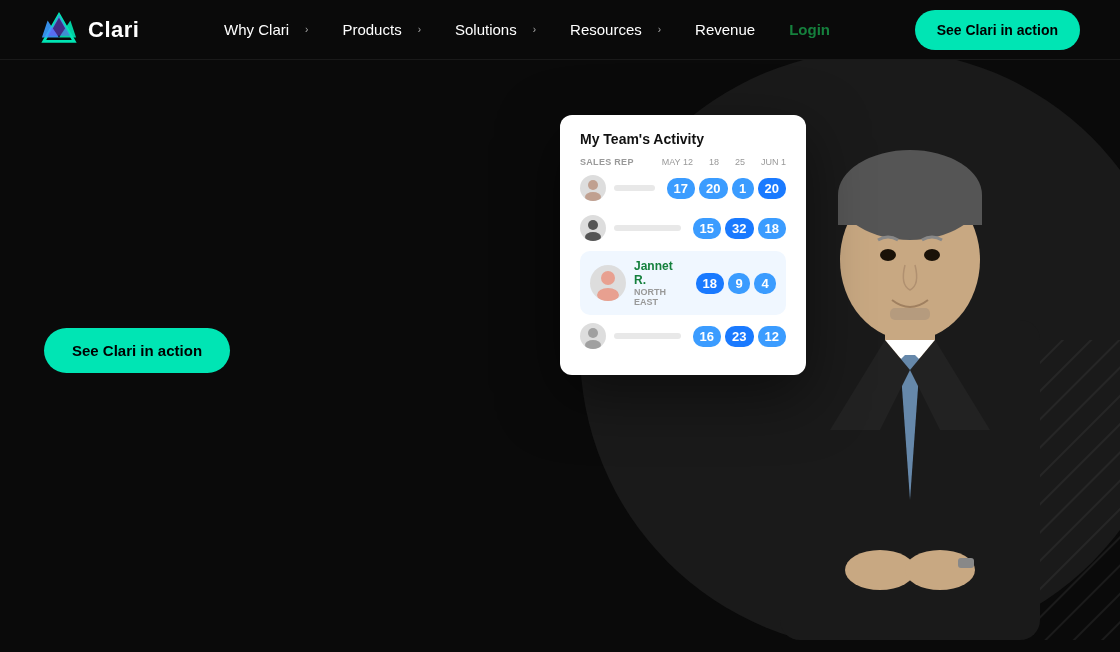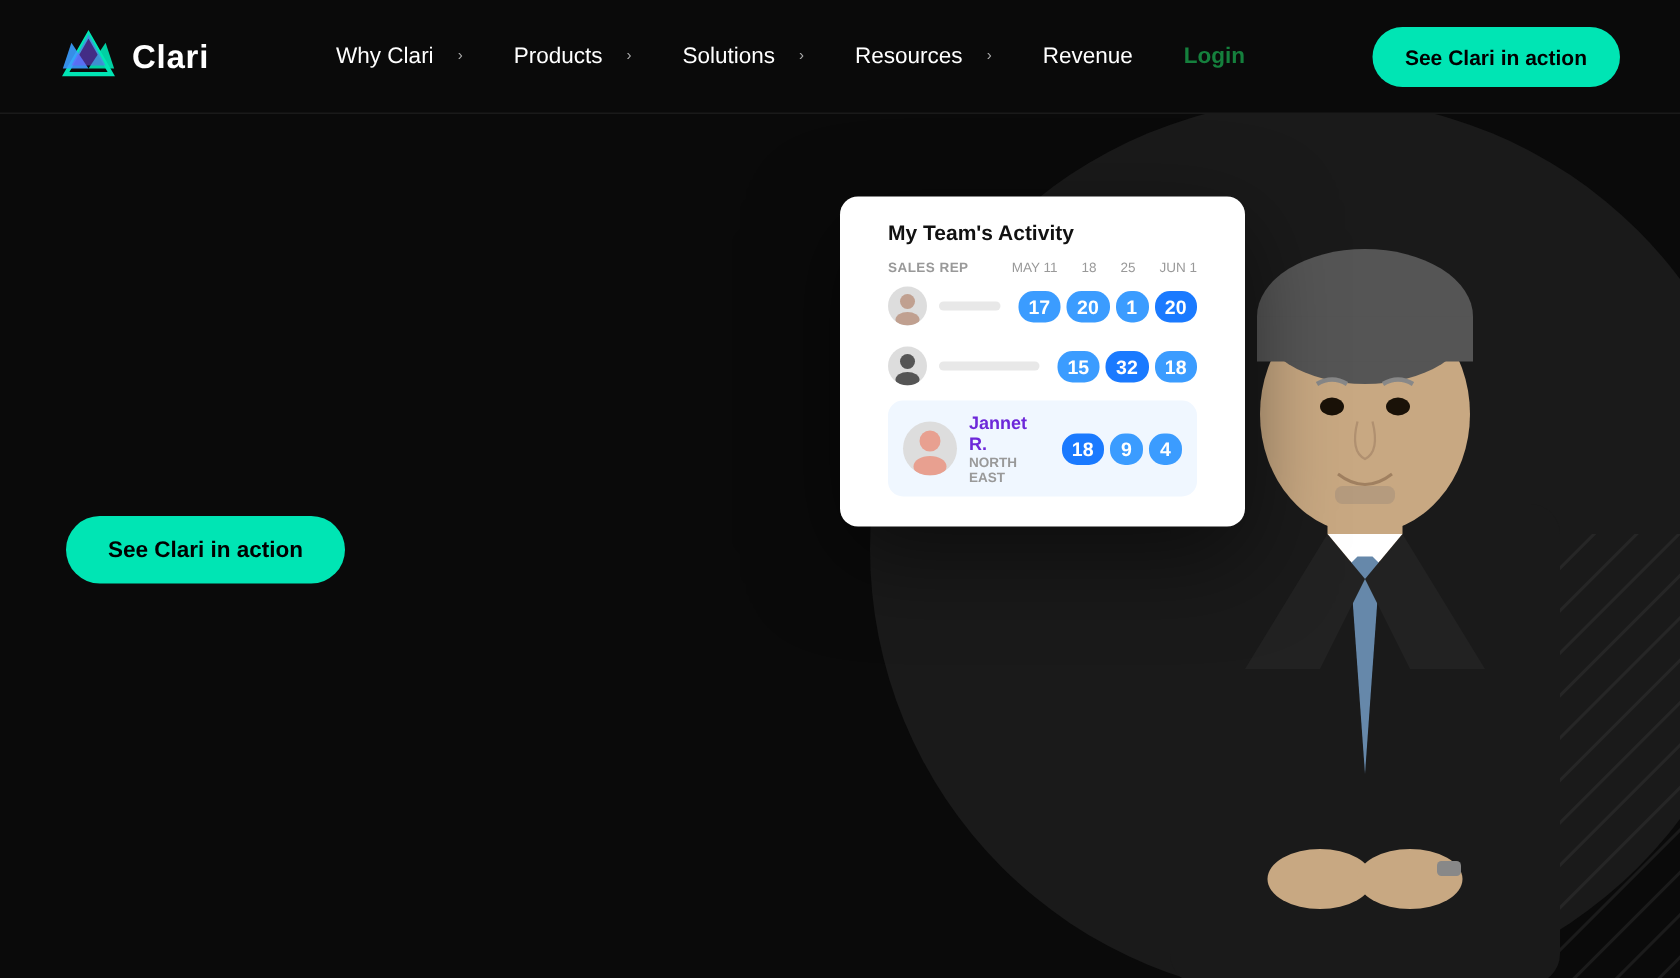--- a/index.html
+++ b/index.html
@@ -6,21 +6,21 @@
     body { width: 1120px; height: 652px; overflow: hidden; font-family: -apple-system, BlinkMacSystemFont, 'Segoe UI', sans-serif; background: #0a0a0a; }
 
     
     nav {
       position: relative;
       z-index: 10;
       display: flex;
       align-items: center;
       justify-content: space-between;
       padding: 0 40px;
-      height: 76px;
+      height: 60px;
       background: #0a0a0a;
       border-bottom: 1px solid #1a1a1a;
     }
     .nav-logo {
       display: flex;
       align-items: center;
       gap: 10px;
       text-decoration: none;
     }
     .logo-icon {
@@ -149,22 +149,22 @@
     }
 
     
     .dashboard-card {
       position: absolute;
       left: 560px;
       top: 55px;
       z-index: 6;
       background: #fff;
       border-radius: 12px;
-      padding: 16px 32px;
-      width: 270px;
+      padding: 16px 20px;
+      width: 246px;
       box-shadow: 0 20px 60px rgba(0,0,0,0.5);
     }
     .card-title {
       font-size: 14px;
       font-weight: 700;
       color: #111;
       margin-bottom: 10px;
     }
     .card-header-row {
       display: flex;
@@ -241,21 +241,21 @@
     }
     .avatar-large {
       width: 36px;
       height: 36px;
       border-radius: 50%;
       background: #ddd;
       flex-shrink: 0;
       overflow: hidden;
     }
     .rep-info { flex: 1; }
-    .rep-name { font-size: 12px; font-weight: 700; color: #6d28d9; }
+    .rep-name { font-size: 12px; font-weight: 700; color: #15803d; }
     .rep-region { font-size: 9px; color: #999; font-weight: 600; text-transform: uppercase; }
 
     
     .diagonal-pattern {
       position: absolute;
       right: 0;
       bottom: 0;
       width: 200px;
       height: 300px;
       z-index: 1;
@@ -313,21 +313,21 @@
   <div class="hero-text">
     <button class="hero-cta">See Clari in action</button>
   </div>
 
   <div class="dashboard-card">
     <div class="card-title">My Team's Activity</div>
 
     <div class="card-header-row">
       <span class="col-label">SALES REP</span>
       <div class="date-labels">
-        <span class="date-label">MAY 11</span>
+        <span class="date-label">MAY 12</span>
         <span class="date-label">18</span>
         <span class="date-label">25</span>
         <span class="date-label">JUN 1</span>
       </div>
     </div>
 
     <div class="card-row">
       <div class="avatar-circle">
         <svg viewBox="0 0 26 26">
             <circle cx="13" cy="10" r="5" fill="#c0a090"></circle>
@@ -369,20 +369,34 @@
         <div class="rep-name">Jannet R.</div>
         <div class="rep-region">NORTH EAST</div>
       </div>
       <div class="pills">
         <span class="pill highlight">18</span>
         <span class="pill">9</span>
         <span class="pill">4</span>
       </div>
     </div>
 
+    <div class="card-row">
+      <div class="avatar-circle">
+        <svg viewBox="0 0 26 26">
+            <circle cx="13" cy="10" r="5" fill="#a0a0a0"></circle>
+            <ellipse cx="13" cy="22" rx="8" ry="5" fill="#a0a0a0"></ellipse>
+          </svg>
+      </div>
+      <div class="row-bar"></div>
+      <div class="pills">
+        <span class="pill">16</span>
+        <span class="pill highlight">23</span>
+        <span class="pill">12</span>
+      </div>
+    </div>
   </div>
 
   <div class="hero-person">
     <svg viewBox="0 0 420 560" xmlns="http://www.w3.org/2000/svg" style="width:100%;height:100%;">
 
       <rect x="80" y="240" width="260" height="320" rx="20" fill="#1a1a1a"></rect>
 
       <ellipse cx="210" cy="180" rx="70" ry="80" fill="#c8a882"></ellipse>
 
       <ellipse cx="210" cy="115" rx="72" ry="45" fill="#555"></ellipse>

